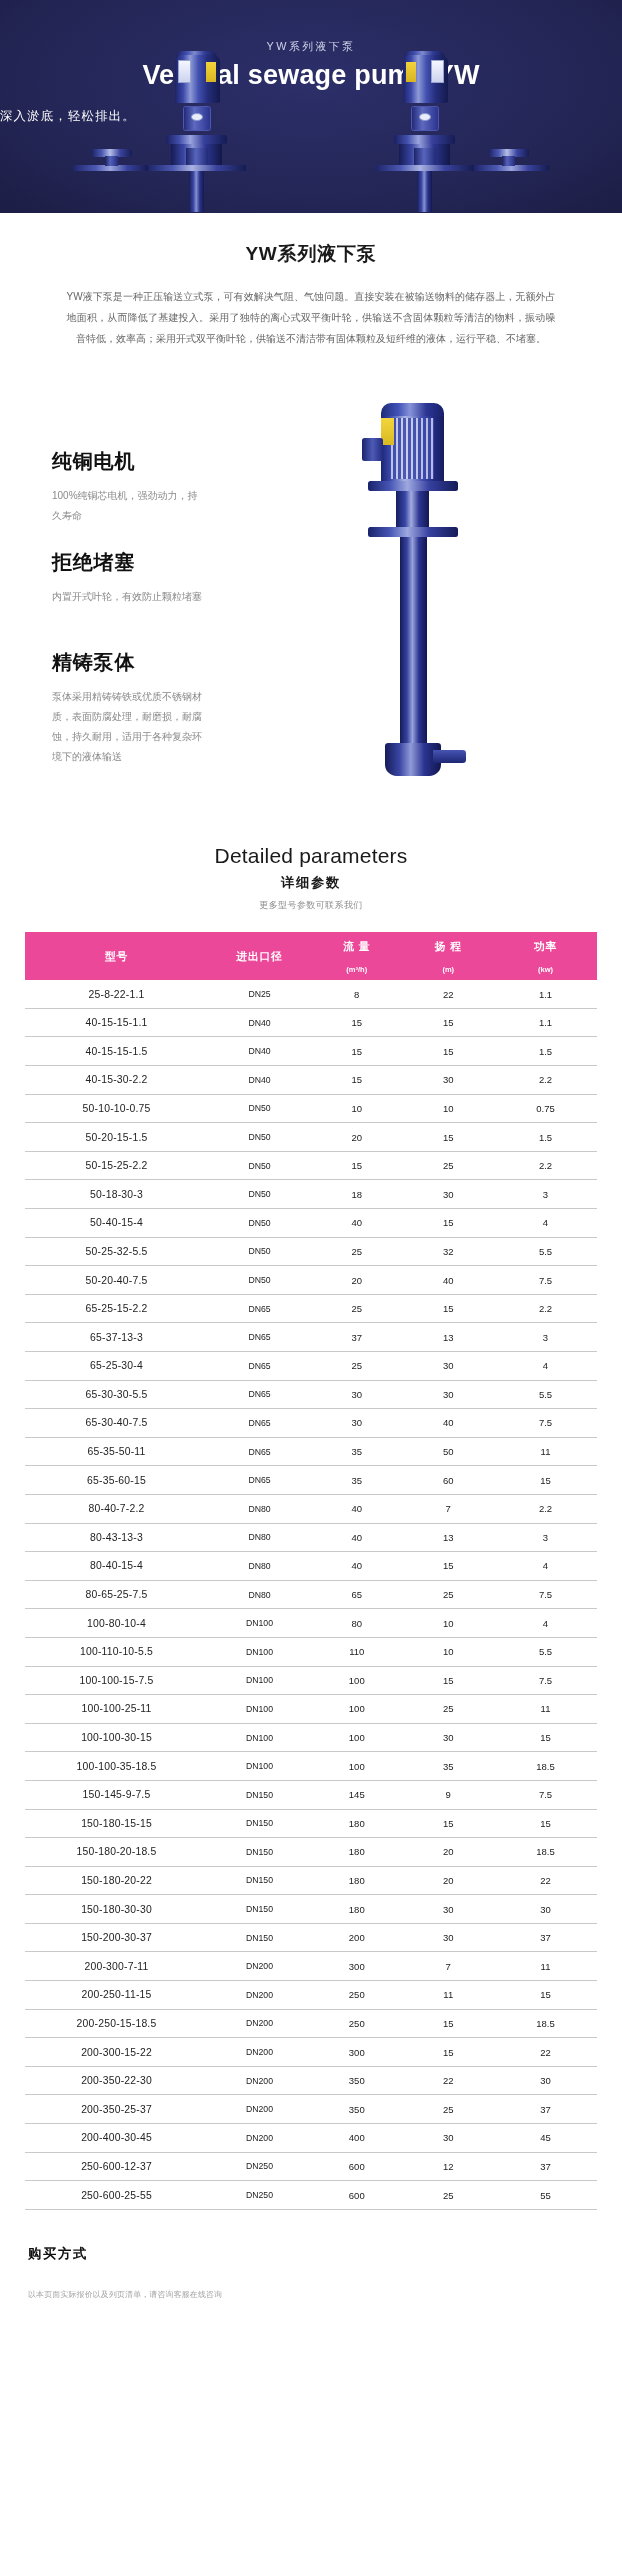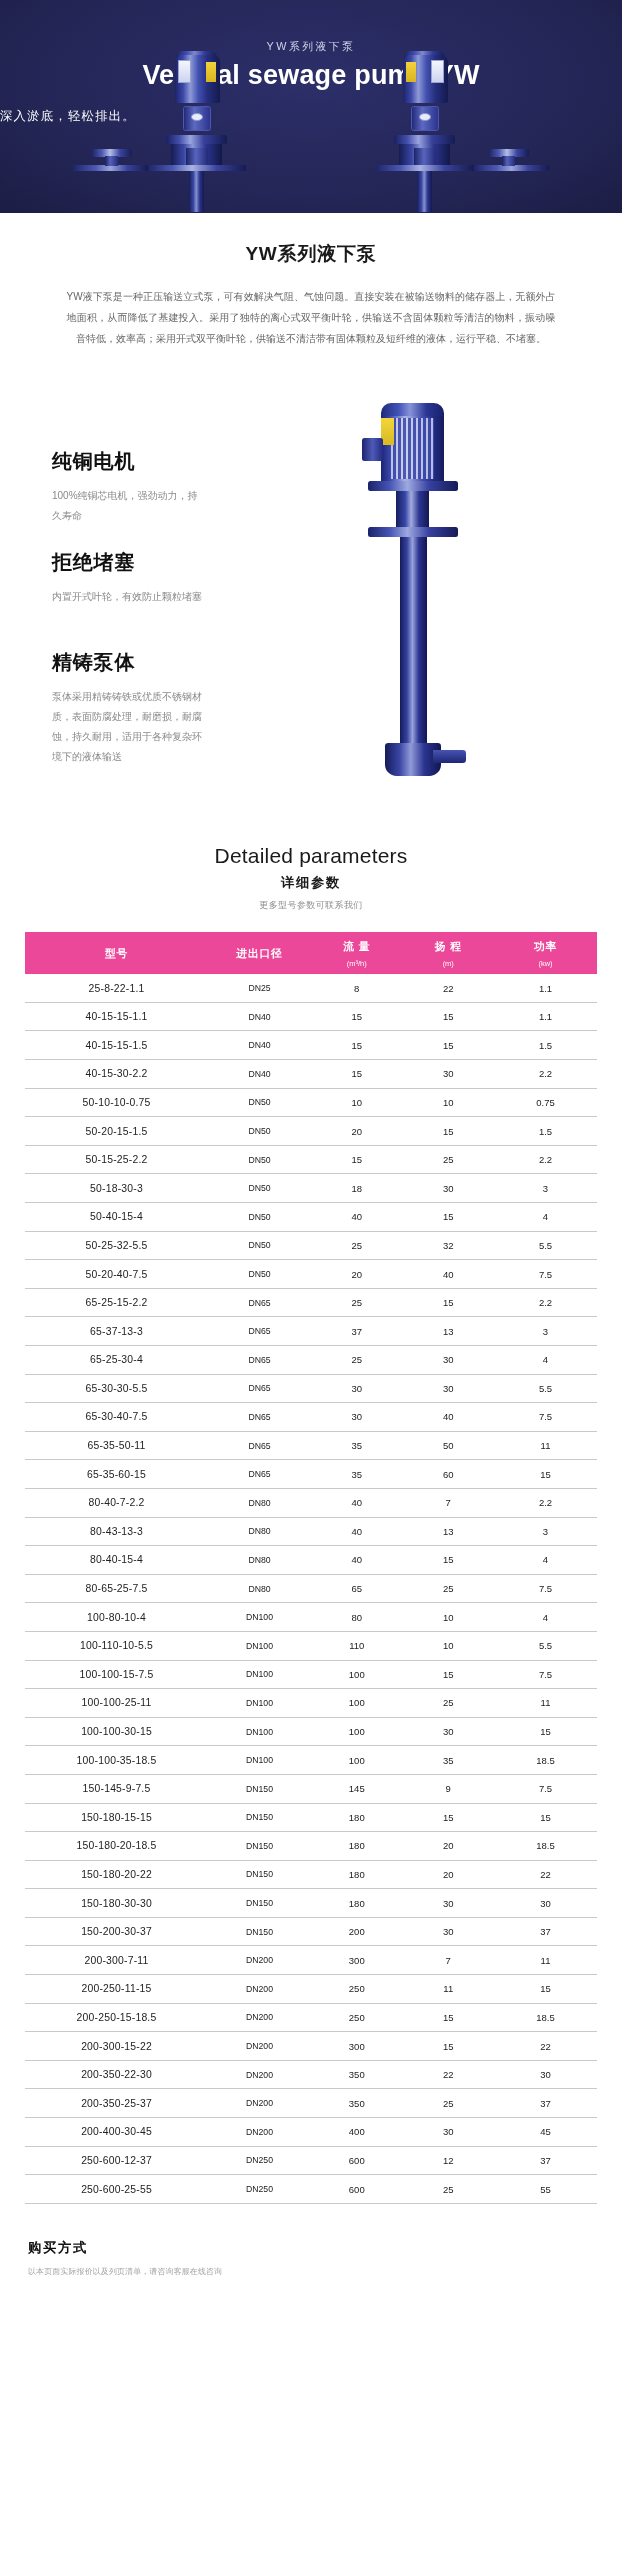--- a/index.html
+++ b/index.html
@@ -242,23 +242,23 @@
     color: #ffffff;
     font-size: 10.8px;
     font-weight: 700;
     padding: 7.5px 0 6.6px;
     letter-spacing: 0.8px;
     vertical-align: middle;
   }
   table.spec thead th .unit {
     display: block;
     font-size: 7.5px;
-    font-weight: 400;
+    font-weight: 700;
     letter-spacing: 0;
-    margin-top: 5px;
+    margin-top: 11px;
   }
   table.spec tbody td {
     font-size: 9.5px;
     color: #222;
     text-align: center;
     padding: 8.3px 0;
     border-bottom: 0.8px solid #c9c9c9;
     white-space: nowrap;
   }
   table.spec tbody tr:last-child td { border-bottom: 0.8px solid #c9c9c9; }
@@ -272,21 +272,21 @@
 
   
   .purchase { padding: 28px 0 0 28px; }
   .purchase .en {
     font-size: 17.4px; color: #111; font-weight: 400; letter-spacing: 0.2px;
   }
   .purchase .cn {
     font-size: 13.3px; color: #111; font-weight: 700; margin-top: 7.5px; letter-spacing: 1.7px;
   }
   .purchase .note {
-    font-size: 7.9px; color: #a2a2a2; margin-top: 9px; letter-spacing: 0.2px;
+    font-size: 7.9px; color: #a2a2a2; margin-top: 26px; letter-spacing: 0.2px;
   }
 </style>
 </head>
 <body>
 
 <section class="hero">
   <div class="hero-eyebrow">YW系列液下泵</div>
   <h1 class="hero-title">Vertical sewage pump YW</h1>
   <div class="hero-sub">深入淤底，轻松排出。</div>
 

